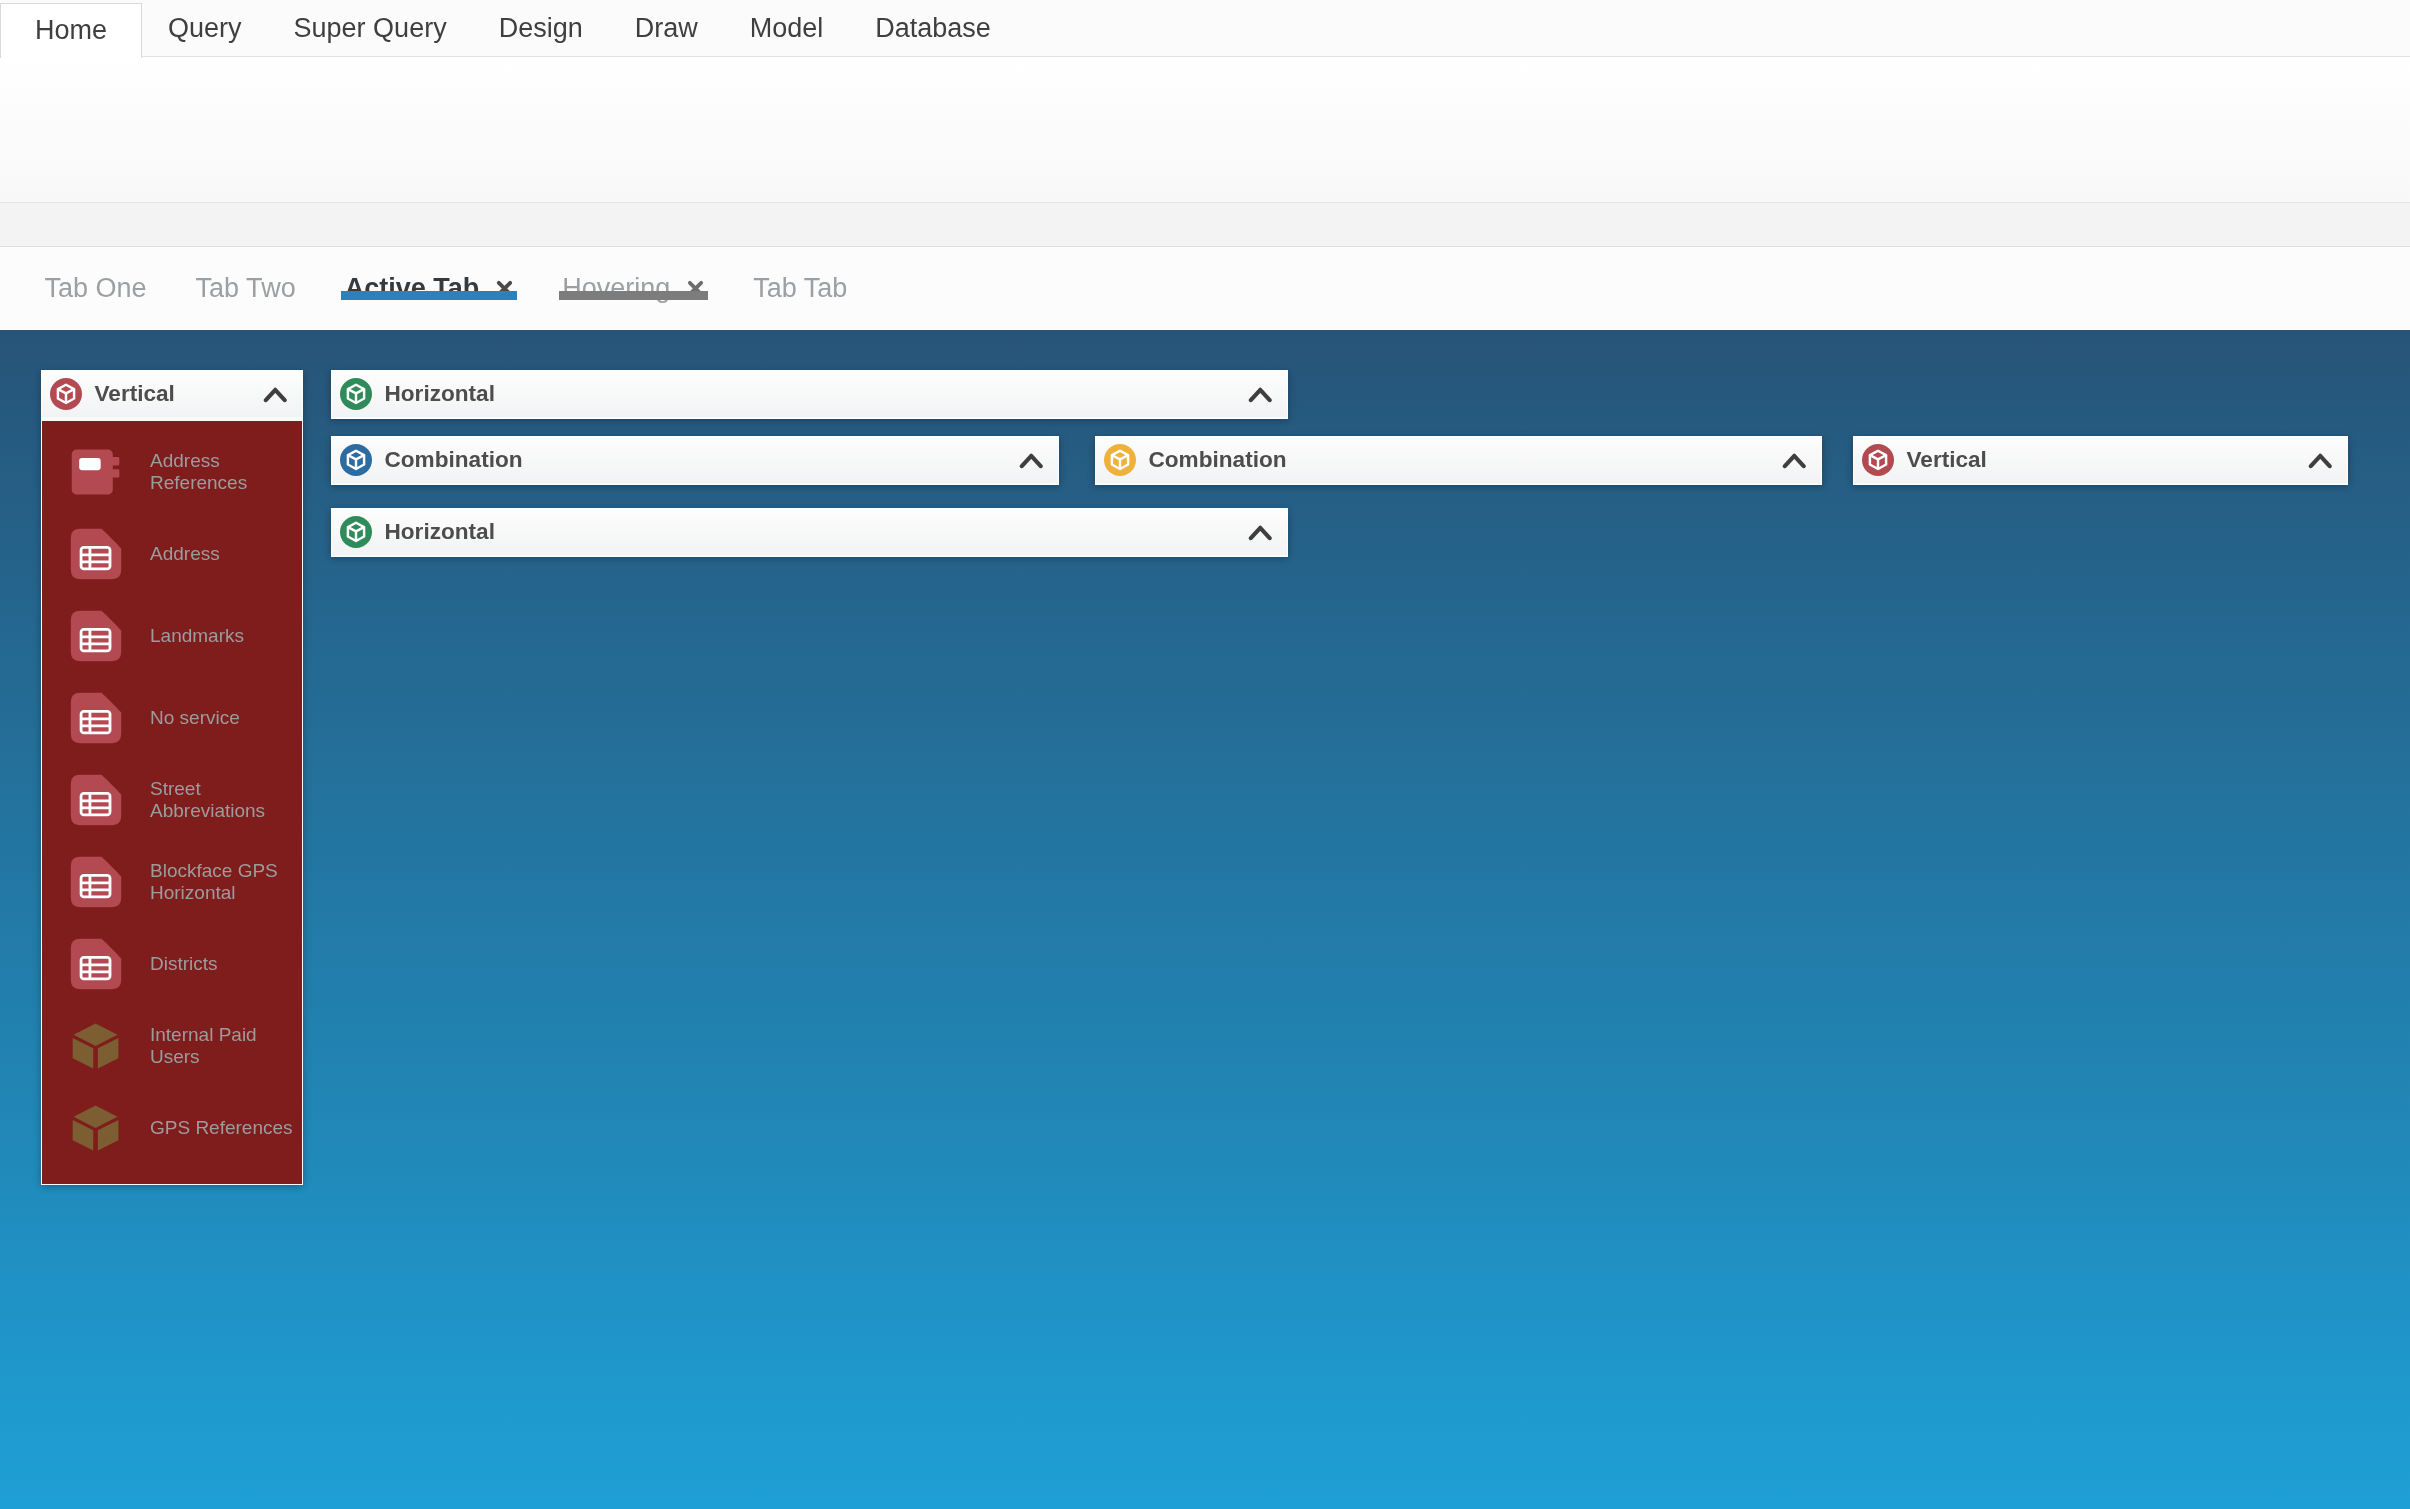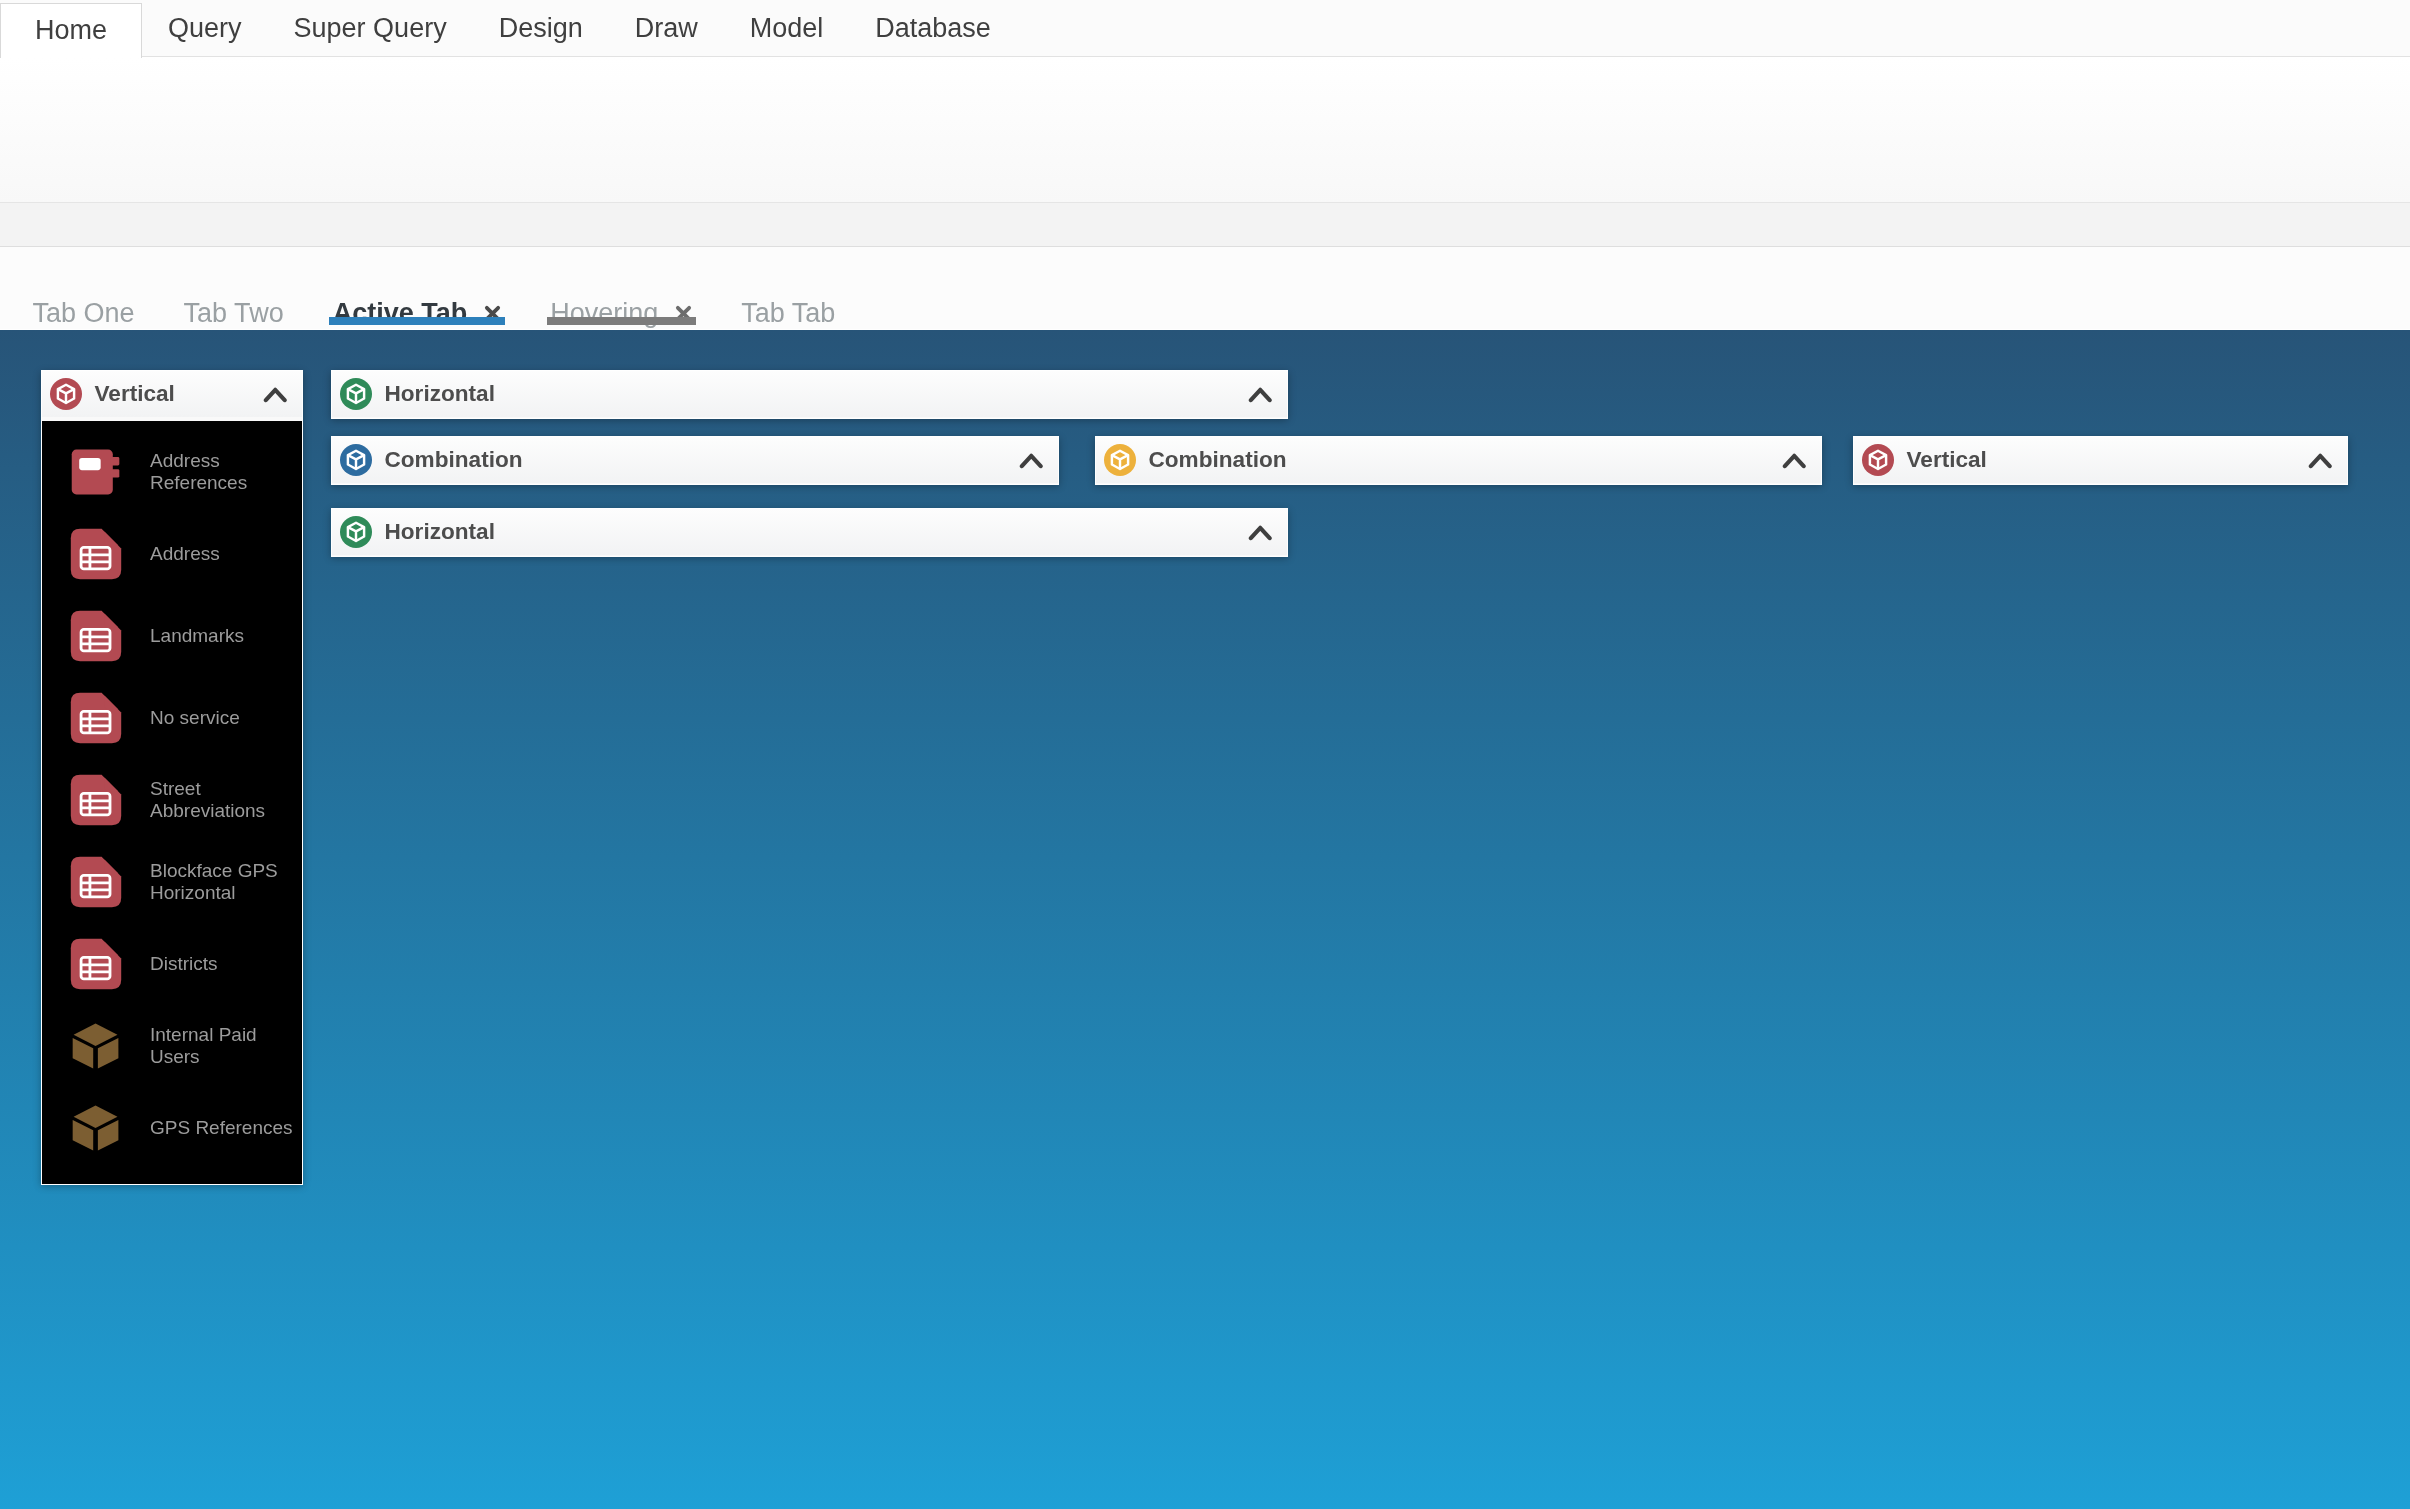--- a/index.html
+++ b/index.html
@@ -13,22 +13,22 @@
                color:#3f3f3f; cursor:pointer; }
   .menu-item.active { background:#fff; border:0.9px solid #d9d9d9; border-bottom:none;
                       margin-bottom:-1.9px; padding:0 34px; margin-top:2.8px; z-index:2; }
 
   
   .ribbon { height:145px; background:linear-gradient(#ffffff,#f8f8f8); }
   .tool-strip { height:45px; background:#f3f3f3; border-top:0.9px solid #e5e5e5;
                 border-bottom:0.9px solid #dedede; }
 
   
-  .tabbar { height:82px; background:#fcfcfc; display:flex; align-items:flex-end;
-            padding-left:8px; }
+  .tabbar { height:82px; background:#fcfcfc; display:flex; align-items:center;
+            padding-left:20px; }
   .tab { position:relative; display:flex; align-items:center; gap:17px;
          padding:0 24.5px; font-size:27px; color:#9aa0a3; cursor:pointer; }
   .tab .tab-underline { position:absolute; left:21px; right:21px; bottom:3.8px;
                         height:8.5px; display:none; }
   .tab.active { color:#333a40; font-weight:bold; }
   .tab.active .tab-underline { display:block; background:#2d80bb; }
   .tab.hover .tab-underline { display:block; background:#7c7c7c; }
   .tab-close { display:flex; align-items:center; cursor:pointer; }
 
   
@@ -39,21 +39,21 @@
            box-shadow:0 1.9px 7.5px rgba(0,0,0,.3); }
   .panel-header { height:46px; background:linear-gradient(#fdfdfd,#f2f3f4);
                   display:flex; align-items:center; padding:0 15px 0 7.5px; cursor:move;font-weight:bold; }
   .panel-title { font-size:22.6px; color:#4d4d4d; margin-left:13px; flex:0 0 auto; }
   .chevron-btn { margin-left:auto; display:flex; align-items:center; cursor:pointer; }
 
   .badge { width:32px; height:32px; flex:0 0 auto; display:flex; }
 
   
   .v-body { position:absolute; top:50px; left:0; right:0; bottom:0; overflow:hidden;
-            padding:22.6px 0 0 26px; background:#000000; }
+            padding:22.6px 0 0 26px; background:#7f1d1d; }
   .src-item { display:flex; align-items:center; margin-bottom:26px; cursor:pointer; }
   .src-icon { width:56px; height:56px; flex:0 0 auto; display:flex; }
   .src-label { margin-left:26px; width:143px; font-size:19px; line-height:21.7px;
                color:#9c9c9c; }
 </style>
 </head>
 <body>
 
 <svg width="0" height="0" style="position:absolute">
   <defs>

